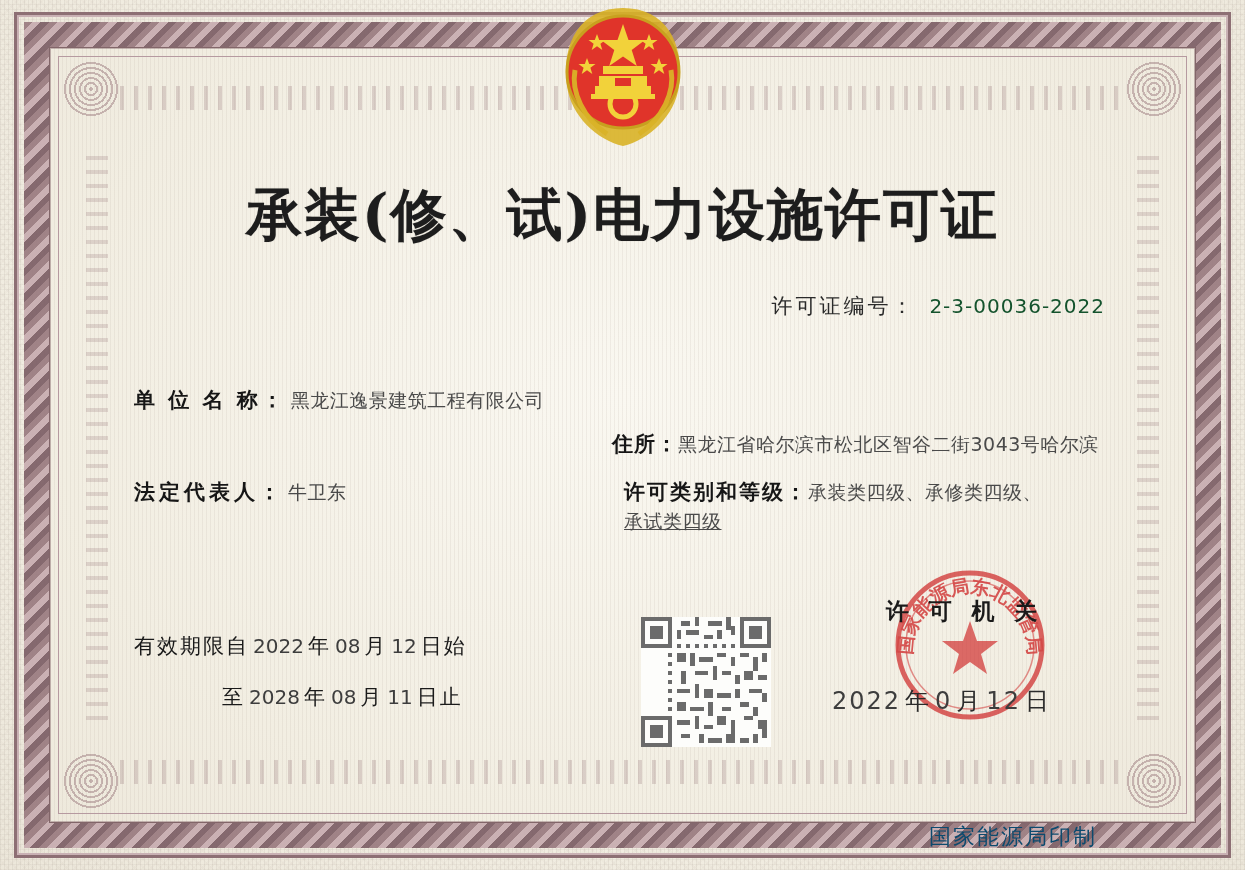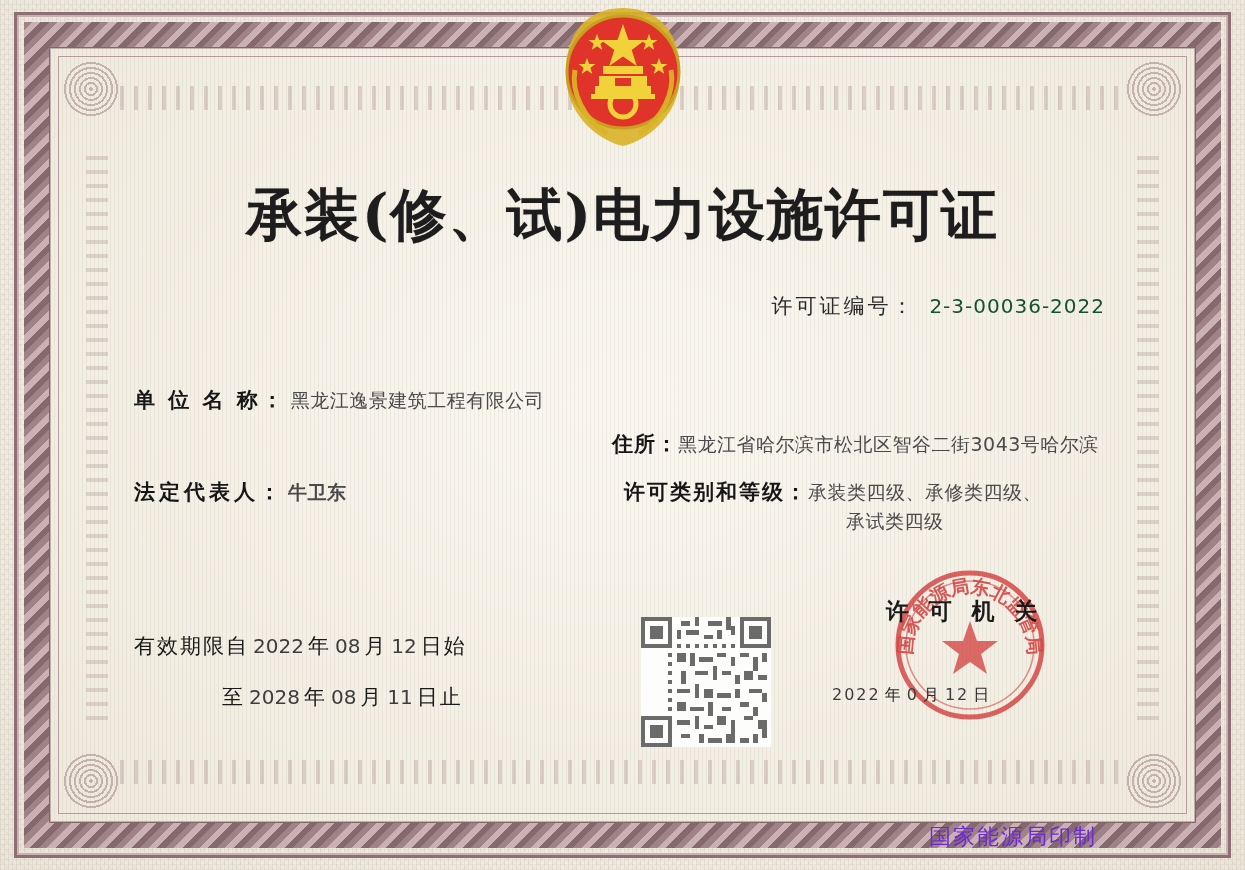--- a/index.html
+++ b/index.html
@@ -155,25 +155,25 @@
 
   #f-unit { left: 134px; top: 386px; }
   #f-unit .val { margin-left: 4px; }
 
   #f-addr { left: 612px; top: 386px; width: 500px; margin-top: 44px; }
   #f-addr .lab { letter-spacing: 1px; }
   #f-addr .val { display: inline; }
   #f-addr .val-block { margin-left: 66px; display: block; }
 
   #f-legal { left: 134px; top: 478px; }
-  #f-legal .val { margin-left: 4px; font-weight: bold; }
+  #f-legal .val { margin-left: 4px; }
 
   #f-cat { left: 624px; top: 478px; width: 480px; }
   #f-cat .lab { letter-spacing: 2px; }
-  #f-cat .val-block { margin-left: 222px; display: block; }
+  #f-cat .val-block { display: block; text-decoration: underline; }
 
   
   .valid-line {
     position: absolute;
     z-index: 5;
     font-size: 21px;
     color: #1a1a1a;
     letter-spacing: 2px;
     white-space: nowrap;
   }
@@ -216,38 +216,38 @@
     font-size: 23px;
     font-weight: 600;
     letter-spacing: 7px;
     color: #1a1a1a;
   }
   .issue-date {
     position: absolute;
     left: 828px;
     top: 685px;
     z-index: 8;
-    font-size: 16px;
+    font-size: 24px;
     color: #2b2b2b;
     letter-spacing: 2px;
     white-space: nowrap;
   }
   .issue-date .num {
     font-family: "DejaVu Sans", "Liberation Sans", sans-serif;
     margin: 0 4px;
     color: #3d3d3d;
   }
 
   
   .footer {
     position: absolute;
     right: 148px;
     bottom: 18px;
     font-size: 22px;
-    color: #6d28d9;
+    color: #0c4a6e;
     letter-spacing: 2px;
     z-index: 6;
   }
 </style>
 </head>
 <body>
 
 <div id="certificate">
 
   <div class="paper"></div>

